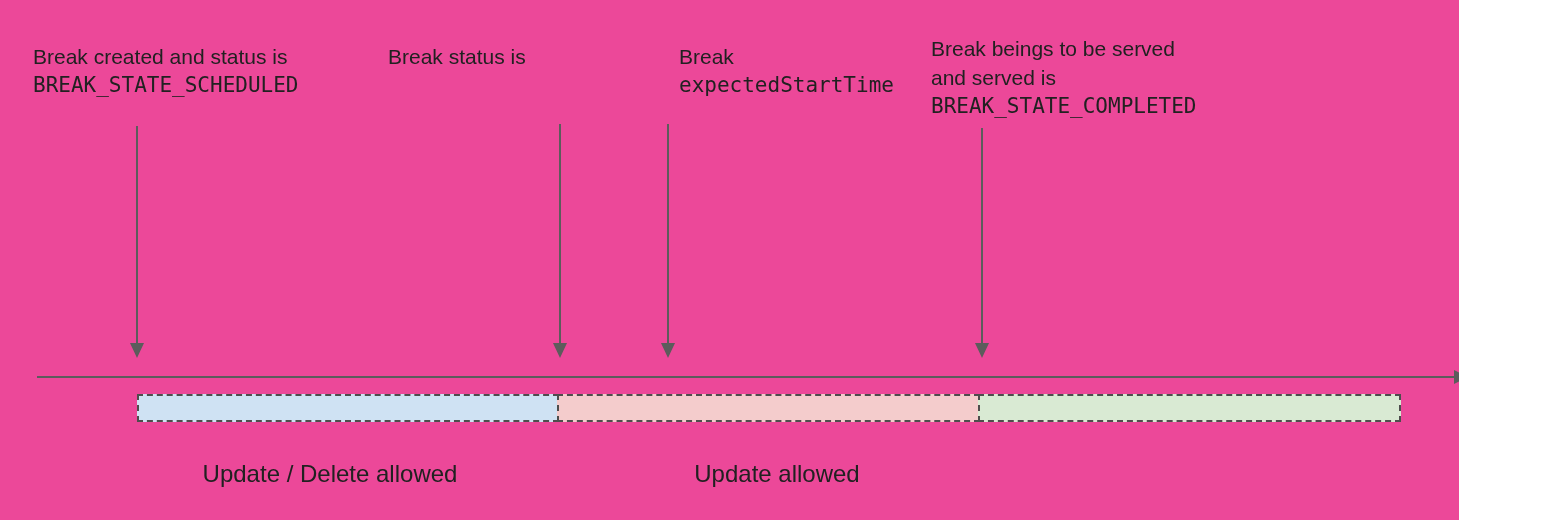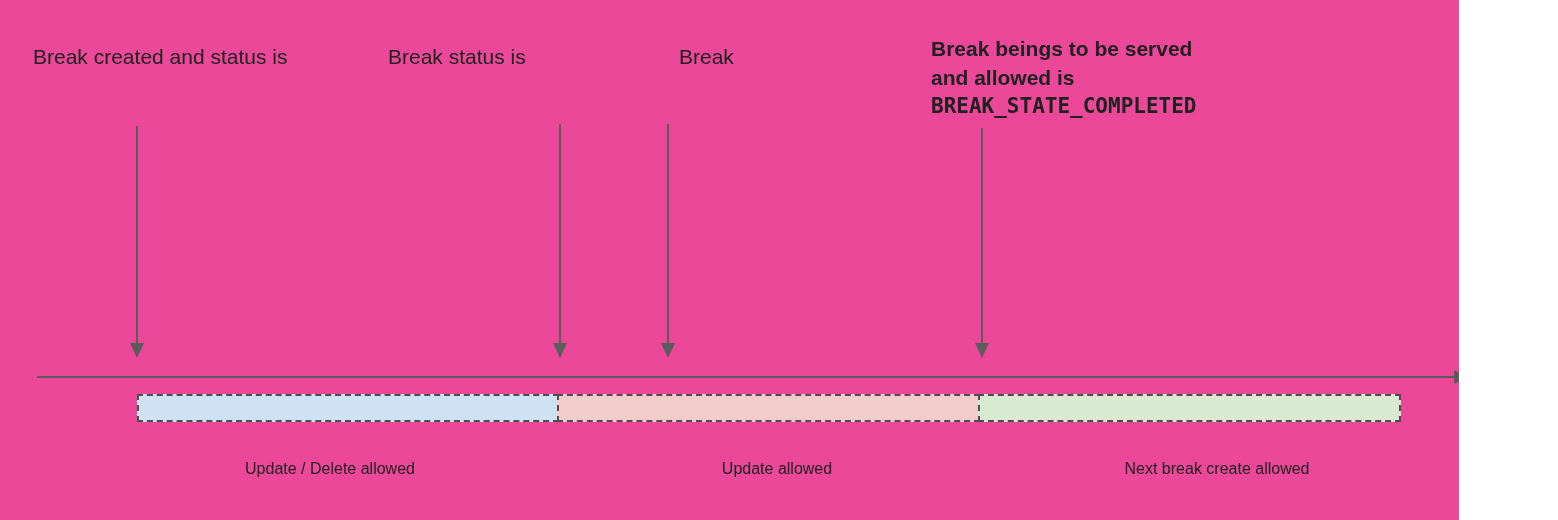--- a/index.html
+++ b/index.html
@@ -92,58 +92,59 @@
   .seg + .seg { margin-left: -2px; }
   .seg-1 { width: 422px; }
   .seg-2 { width: 423px; }
   .seg-3 { width: 423px; }
 
   
   .seg-label {
     position: absolute;
     top: 460px;
     transform: translateX(-50%);
-    font-size: 16px;
+    font-size: 24px;
     white-space: nowrap;
   }
 </style>
 </head>
 <body>
 
 <div class="canvas">
 
   <div class="ann" style="left:33px; top:42px;">
     <div>Break created and status is</div>
+    <div class="mono">BREAK_STATE_SCHEDULED</div>
   </div>
 
   <div class="ann" style="left:352px; top:42px;margin-left:36px;">
     <div>Break status is</div>
   </div>
 
   <div class="ann" style="left:673px; top:42px;margin-left:6px;">
     <div>Break</div>
+    <div class="mono">expectedStartTime</div>
   </div>
 
-  <div class="ann" style="left:931px; top:34px;font-weight:bold;">
+  <div class="ann" style="left:931px; top:34px;">
     <div>Break beings to be served</div>
-    <div>and allowed is</div>
+    <div>and served is</div>
     <div class="mono">BREAK_STATE_COMPLETED</div>
   </div>
 
   <div class="v-arrow" style="left:136px; top:126px; height:217px;"></div>
   <div class="v-arrow" style="left:559px; top:124px; height:219px;"></div>
   <div class="v-arrow" style="left:667px; top:124px; height:219px;"></div>
   <div class="v-arrow" style="left:981px; top:128px; height:215px;"></div>
 
   <div class="axis-line"></div>
   <div class="axis-label">time</div>
 
   <div class="segments">
     <div class="seg seg-1" style="background-color: rgb(207, 226, 243);"></div>
     <div class="seg seg-2" style="background-color: rgb(244, 204, 204);"></div>
     <div class="seg seg-3" style="background-color: rgb(217, 234, 211);"></div>
   </div>
 
   <div class="seg-label" style="left:330px;">Update / Delete allowed</div>
   <div class="seg-label" style="left:777px;">Update allowed</div>
-  <div class="seg-label" style="left:1217px;">Next break create allowed</div>
 
 </div>
 
 </body></html>

